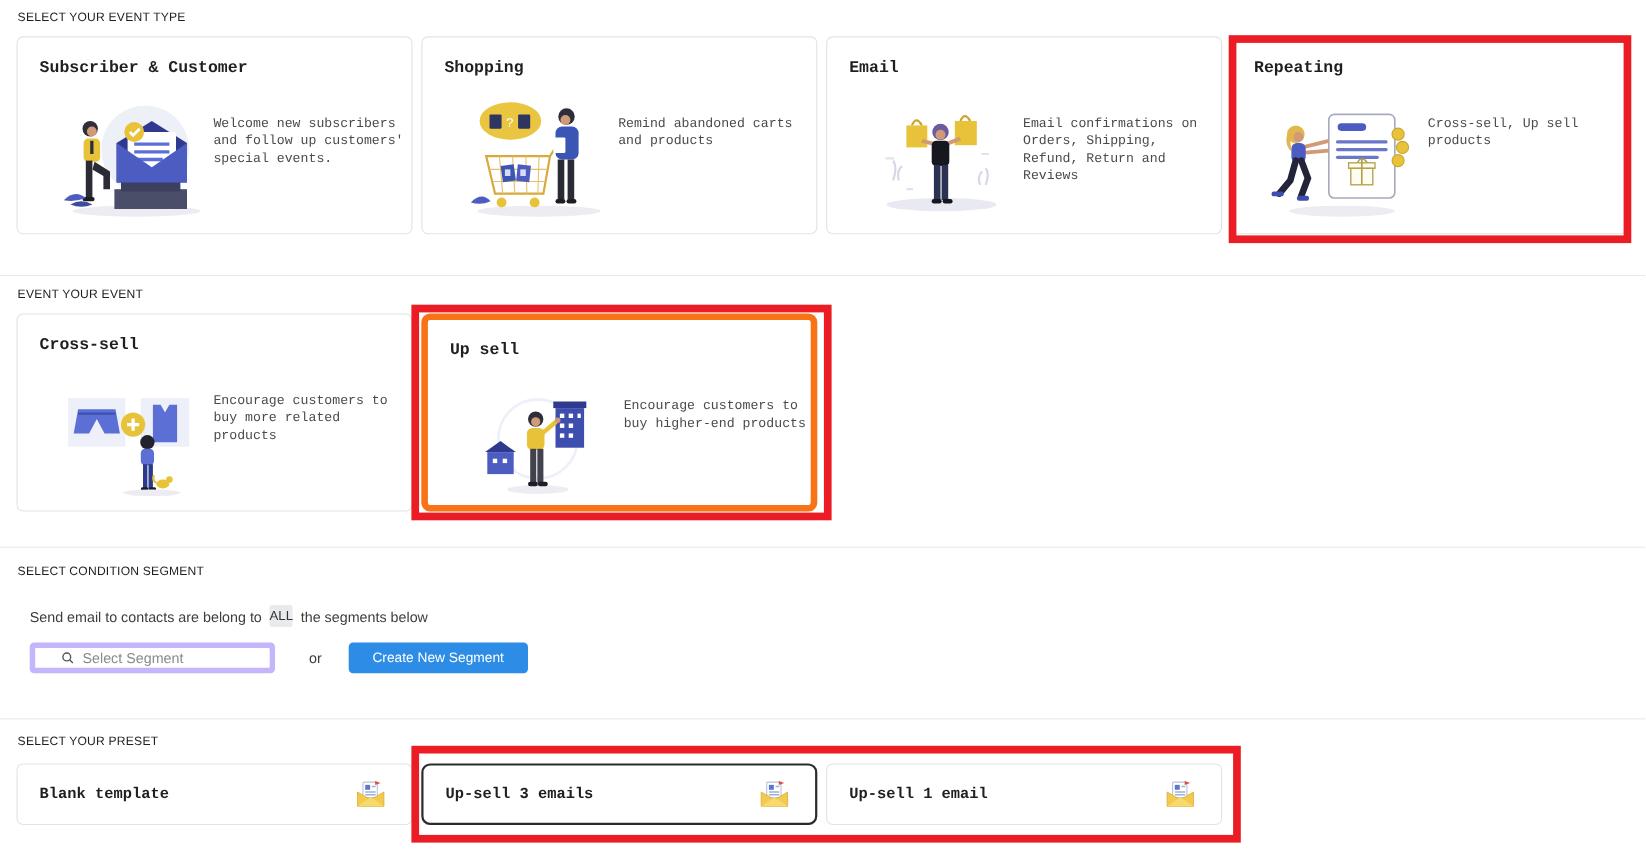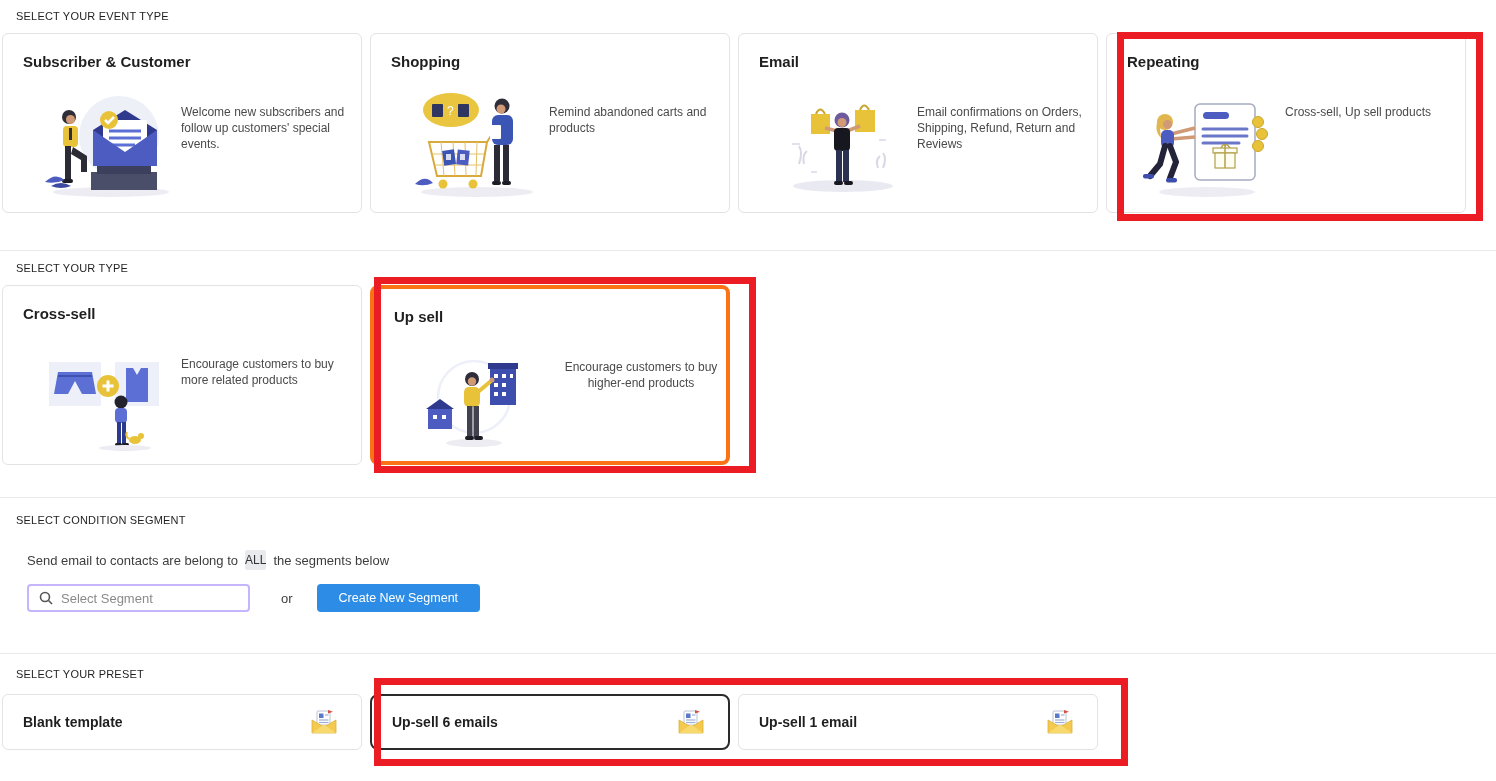--- a/index.html
+++ b/index.html
@@ -6,45 +6,45 @@
   body { background: #fff; font-family: "Liberation Sans", sans-serif; }
   .page { position: relative; width: 1496px; height: 781px; background: #fff; overflow: hidden; }
 
   .section-label {
     position: absolute; left: 16px;
     font-size: 11px; font-weight: 400; color: #1f1f1f; letter-spacing: .2px;
   }
 
   .divider { position: absolute; left: 0; width: 1496px; height: 1px; background: #e9e9e9; }
 
-  .card-row { position: absolute; left: 2px; display: flex; gap: 8px; }
+  .card-row { position: absolute; left: 15px; display: flex; gap: 8px; font-family: Liberation Mono, monospace; }
 
   .event-card {
     position: relative; width: 360px; height: 180px;
     border: 1px solid #e3e3e3; border-radius: 6px; background: #fff; cursor: pointer;
   }
-  .event-card.selected { border: 4px solid #f97316; border-radius: 8px; text-align: center; }
+  .event-card.selected { border: 6px solid #f97316; border-radius: 8px; }
   .event-card .card-title {
     position: absolute; left: 20px; top: 19px;
     font-size: 15px; font-weight: 700; color: #1f1f1f;
   }
   .event-card .card-desc {
     position: absolute; left: 178px; top: 70px; width: 178px;
     font-size: 12px; line-height: 16px; color: #4a4a4a;
   }
   .event-card .illo { position: absolute; left: 28px; top: 50px; }
 
   .sentence { position: absolute; left: 27px; display: flex; align-items: center; gap: 7px;
     font-size: 13px; color: #3d3d3d; }
   .match-badge { background: #e8eaed; color: #333; font-size: 12px; padding: 3px 0; border-radius: 2px; cursor: pointer; }
 
   .controls { position: absolute; left: 27px; display: flex; align-items: center; }
   .segment-input-wrap {
-    width: 223px; height: 28px; border: 2px solid #c4b5fd; border-radius: 4px;
-    display: flex; align-items: center; padding-left: 10px; gap: 8px; background: #fff;
+    width: 223px; height: 28px; border: 5px solid #c4b5fd; border-radius: 4px;
+    display: flex; align-items: center; padding-left: 24px; gap: 8px; background: #fff;
   }
   .segment-input-wrap input {
     border: none; outline: none; font-size: 13px; color: #444; width: 170px;
     font-family: "Liberation Sans", sans-serif;
   }
   .segment-input-wrap input::placeholder { color: #8a8a8a; }
   .or-label { margin-left: 31px; font-size: 13px; color: #3d3d3d; }
   .create-btn {
     margin-left: 24px; height: 28px; padding: 0 22px;
     background: var(--accent-blue, #2d8ce5); color: #fff; border: none; border-radius: 4px;
@@ -180,21 +180,21 @@
         <path d="M35 62 L41 78 L35 94" stroke="#23233a" stroke-width="6" fill="none" stroke-linecap="round"></path>
         <rect x="8" y="90" width="11" height="4.5" rx="2" fill="#3d4eae"></rect>
         <rect x="31" y="94" width="11" height="4.5" rx="2" fill="#3d4eae"></rect>
       </svg>
       <div class="card-desc">Cross-sell, Up sell products</div>
     </div>
   </div>
 
   <div class="divider" style="top:250px"></div>
 
-  <div class="section-label" style="top:262px">SELECT YOUR TYPE</div>
+  <div class="section-label" style="top:262px">EVENT YOUR EVENT</div>
 
   <div class="card-row" style="top:285px">
 
     <div class="event-card">
       <div class="card-title">Cross-sell</div>
       <svg class="illo" width="150" height="118" viewBox="0 0 150 118">
         <rect x="18" y="26" width="52" height="44" fill="#edeff9"></rect>
         <rect x="84" y="26" width="44" height="44" fill="#edeff9"></rect>
         <path d="M27 36 h34 l4 22 h-14 l-7 -13 -7 13 h-14 z" fill="#5b6fd4"></path>
         <line x1="27" y1="40" x2="61" y2="40" stroke="#3f51b0" stroke-width="2"></line>
@@ -283,21 +283,21 @@
         <line x1="14" y1="5" x2="17.5" y2="5" stroke="#9db0d8" stroke-width="1.2"></line>
         <line x1="8" y1="10" x2="17.5" y2="10" stroke="#9db0d8" stroke-width="1.2"></line>
         <line x1="8" y1="12.5" x2="17.5" y2="12.5" stroke="#9db0d8" stroke-width="1.2"></line>
         <path d="M17 0 l5 1.8 -5 1.8 z" fill="#d94f43"></path>
         <path d="M1 10 L13 17 L25 10 L25 23 L1 23 Z" fill="#f3c94e" stroke="#dcb13b" stroke-width="0.8"></path>
         <path d="M1 23 L13 14.5 L25 23 Z" fill="#f7d96e"></path>
       </svg>
     </div>
 
     <div class="preset-card selected">
-      <span class="preset-title">Up-sell 6 emails</span>
+      <span class="preset-title">Up-sell 3 emails</span>
       <svg width="26" height="24" viewBox="0 0 26 24">
         <rect x="6" y="1" width="13" height="14" rx="1" fill="#fff" stroke="#b9c2d8"></rect>
         <rect x="8" y="3.5" width="4.5" height="4.5" fill="#5b79c9"></rect>
         <line x1="14" y1="5" x2="17.5" y2="5" stroke="#9db0d8" stroke-width="1.2"></line>
         <line x1="8" y1="10" x2="17.5" y2="10" stroke="#9db0d8" stroke-width="1.2"></line>
         <line x1="8" y1="12.5" x2="17.5" y2="12.5" stroke="#9db0d8" stroke-width="1.2"></line>
         <path d="M17 0 l5 1.8 -5 1.8 z" fill="#d94f43"></path>
         <path d="M1 10 L13 17 L25 10 L25 23 L1 23 Z" fill="#f3c94e" stroke="#dcb13b" stroke-width="0.8"></path>
         <path d="M1 23 L13 14.5 L25 23 Z" fill="#f7d96e"></path>
       </svg>

